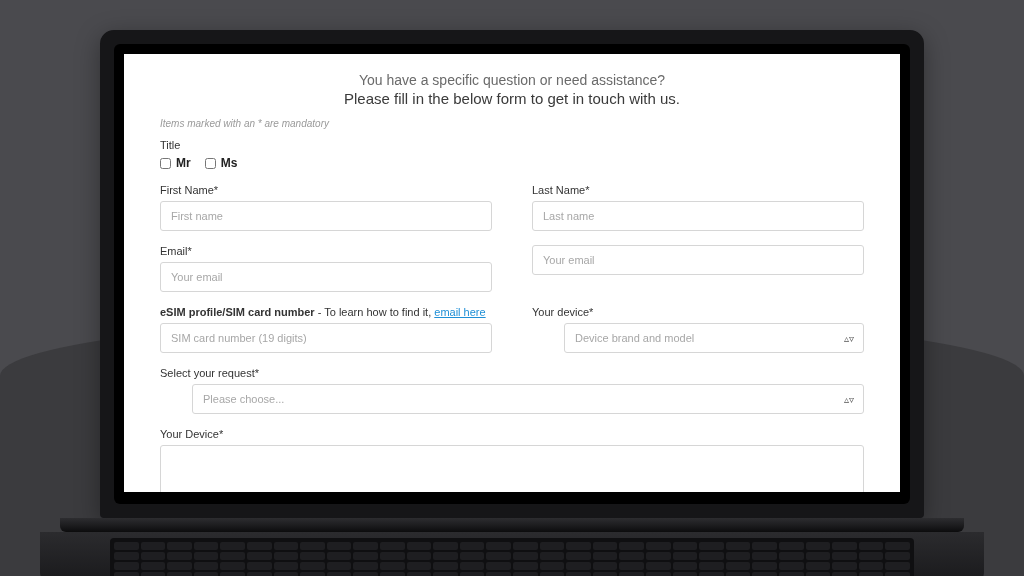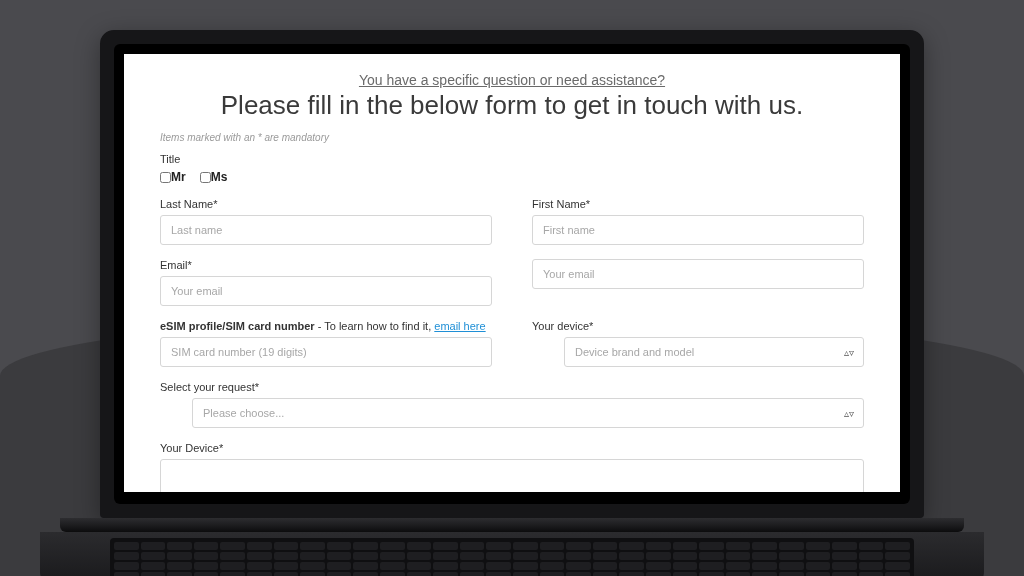--- a/index.html
+++ b/index.html
@@ -59,27 +59,27 @@
       display: grid;
       grid-template-columns: repeat(30, 1fr);
       grid-auto-rows: 8px;
       gap: 2px;
       padding: 4px;
     }
     .key { background: #1e1e21; border-radius: 2px; }
 
     
     .form-wrap { padding: 14px 36px 0 36px; color: #333; }
-    .heading-small { text-align: center; font-size: 14px; color: #6a6a6a; font-weight: 400; margin-top: 4px; text-decoration: underline; }
-    .heading-big { text-align: center; font-size: 26px; color: #3a3a3a; font-weight: 400; margin-top: 2px; }
+    .heading-small { text-align: center; font-size: 14px; color: #6a6a6a; font-weight: 400; margin-top: 4px; }
+    .heading-big { text-align: center; font-size: 15px; color: #3a3a3a; font-weight: 400; margin-top: 2px; }
     .mandatory-note { text-align: left; font-size: 10px; font-style: italic; color: #9a9a9a; margin-top: 11px; }
     .section { margin-top: 10px; }
     .label { font-size: 11px; font-weight: 400; color: #333; margin-bottom: 5px; display: block; }
     .radios { font-size: 12px; color: #222; display: flex; gap: 14px; align-items: center; }
-    .radios label { display: inline-flex; align-items: center; font-weight: 600; }
+    .radios label { display: inline-flex; gap: 5px; align-items: center; font-weight: 600; }
     .radios input { width: 11px; height: 11px; }
 
     .row { display: flex; gap: 40px; margin-top: 14px; }
     .col { flex: 1; display: flex; flex-direction: column; }
     .text-input, .select, .textarea {
       width: 100%;
       border: 1px solid #d6d6d6;
       border-radius: 3px;
       background: #fff;
       font-size: 11px;
@@ -125,26 +125,26 @@
                 </label>
                 <label>
                   <input type="checkbox" style="">
                   <span>Ms</span>
                 </label>
               </div>
             </div>
 
             <div class="row">
               <div class="col">
+                <span class="label">First Name*</span>
+                <input class="text-input" placeholder="First name" style="">
+              </div>
+              <div class="col">
                 <span class="label">Last Name*</span>
                 <input class="text-input" placeholder="Last name" style="">
-              </div>
-              <div class="col">
-                <span class="label">First Name*</span>
-                <input class="text-input" placeholder="First name" style="">
               </div>
             </div>
 
             <div class="row">
               <div class="col">
                 <span class="label">Email*</span>
                 <input class="text-input" placeholder="Your email" style="">
               </div>
               <div class="col">
                 <input class="text-input" placeholder="Your email" style="">

